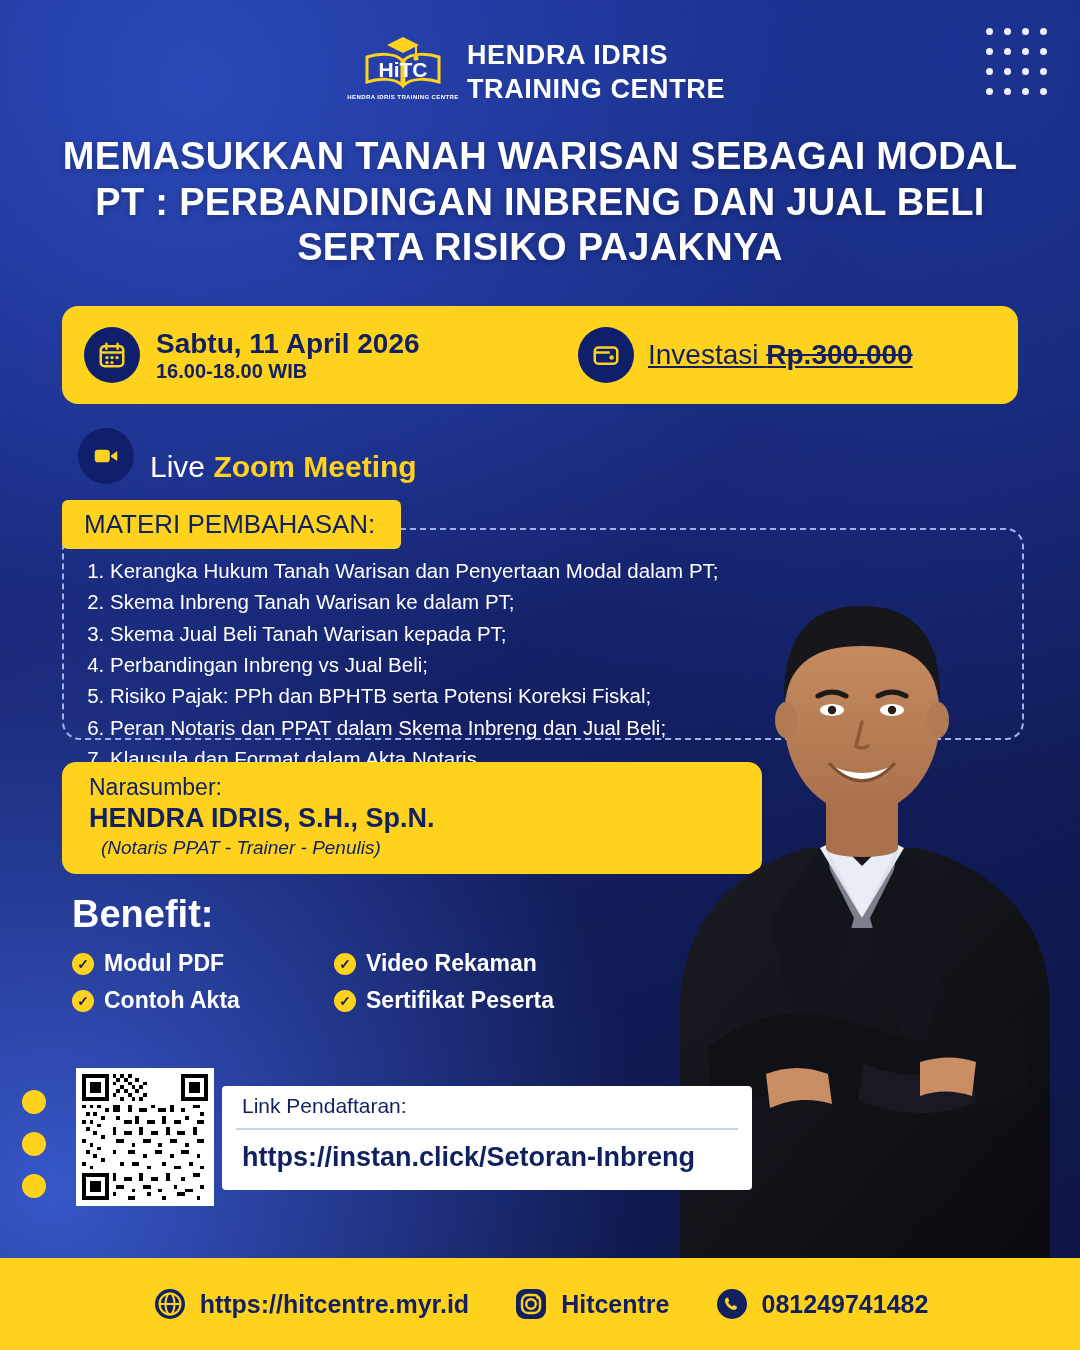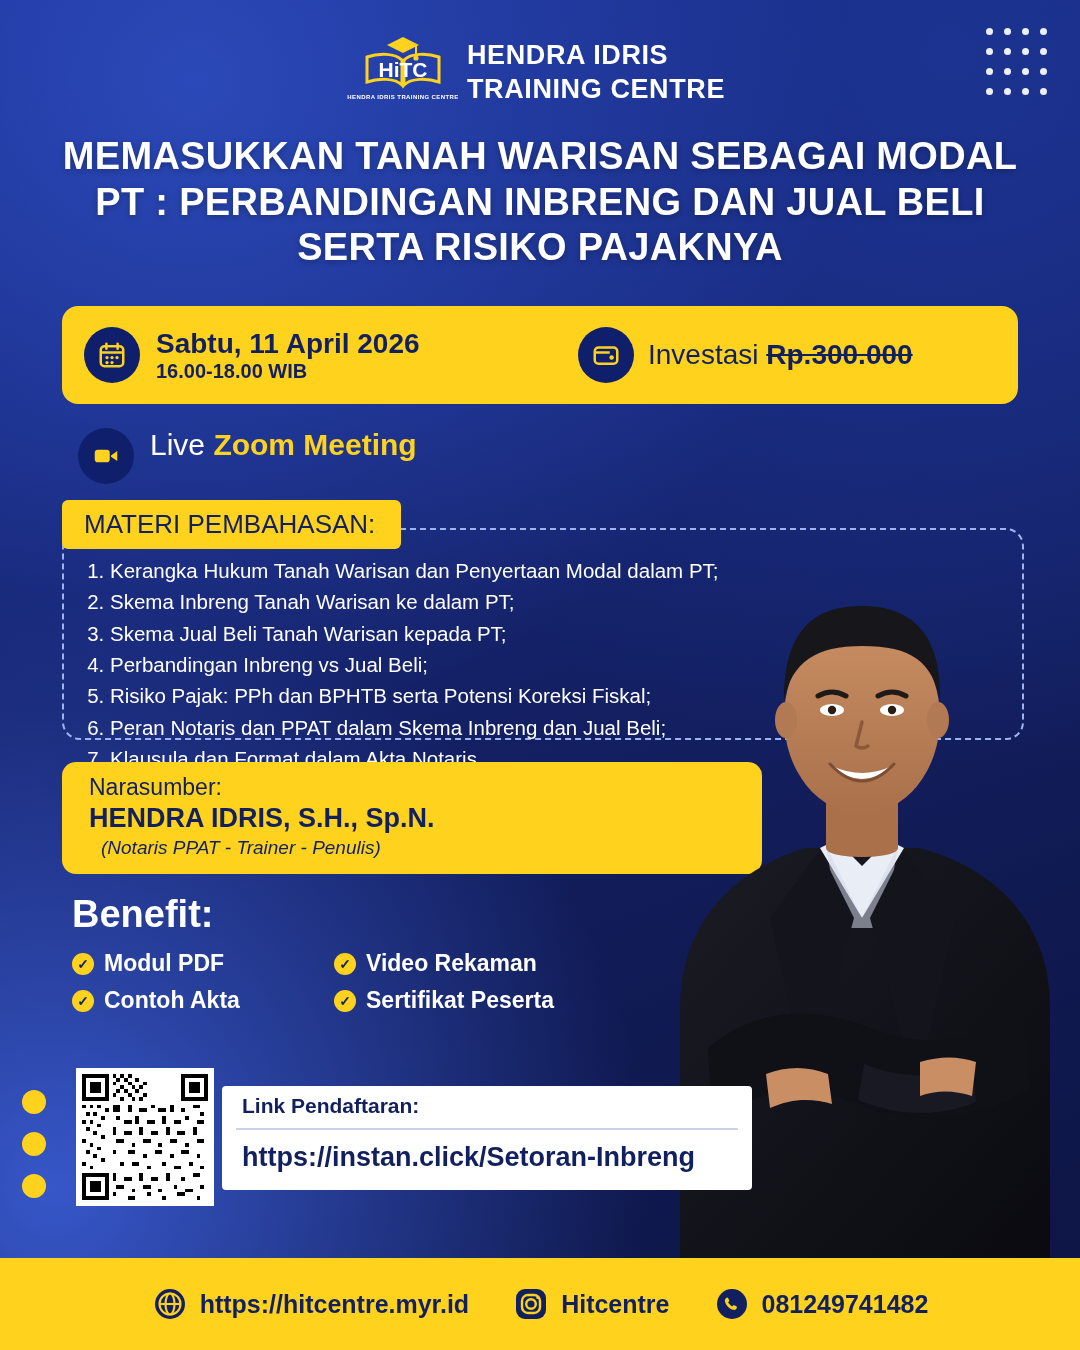--- a/index.html
+++ b/index.html
@@ -98,28 +98,28 @@
     width: 510px;
   }
   .date-block { color: #12205f; }
   .date-line1 { font-size: 28px; font-weight: bold; line-height: 1.18; }
   .date-line2 { font-size: 20px; font-weight: bold; line-height: 1.18; }
   .info-right {
     display: flex; align-items: center; gap: 14px;
     padding-left: 6px;
   }
   .price-block { color: #12205f; }
-  .price-old-row { font-size: 28px; line-height: 1.1; white-space: nowrap; }
+  .price-old-row { font-size: 28px; line-height: 1.1; white-space: nowrap; text-decoration: underline; }
   .price-old { text-decoration: line-through; font-weight: bold; }
   .price-new { font-size: 33px; font-weight: bold; text-align: right; margin-top: 2px; }
   
   .zoom-row {
     position: absolute;
     top: 428px; left: 78px;
-    display: flex; align-items: flex-start; gap: 16px;
+    display: flex; align-items: flex-end; gap: 16px;
   }
   .zoom-text {
     font-size: 30px; color: #ffffff; font-weight: normal;
   }
   .zoom-text b { color: #ffd21e; }
   
   .materi-box {
     position: absolute;
     top: 528px; left: 62px;
     width: 962px; height: 212px;
@@ -209,21 +209,21 @@
   }
   .link-box {
     position: absolute;
     top: 1086px; left: 222px;
     width: 530px; height: 104px;
     background: #ffffff;
     border-radius: 4px;
   }
   .link-label {
     position: absolute; top: 1094px; left: 242px;
-    font-size: 21px; color: #12205f; font-weight: bold;
+    font-size: 21px; color: #12205f;
   }
   .link-sep {
     position: absolute; top: 1128px; left: 236px;
     width: 502px; height: 2px; background: #c9d2e8;
   }
   .link-url {
     position: absolute; top: 1142px; left: 242px;
     font-size: 27px; font-weight: bold; color: #12205f;
   }
   

